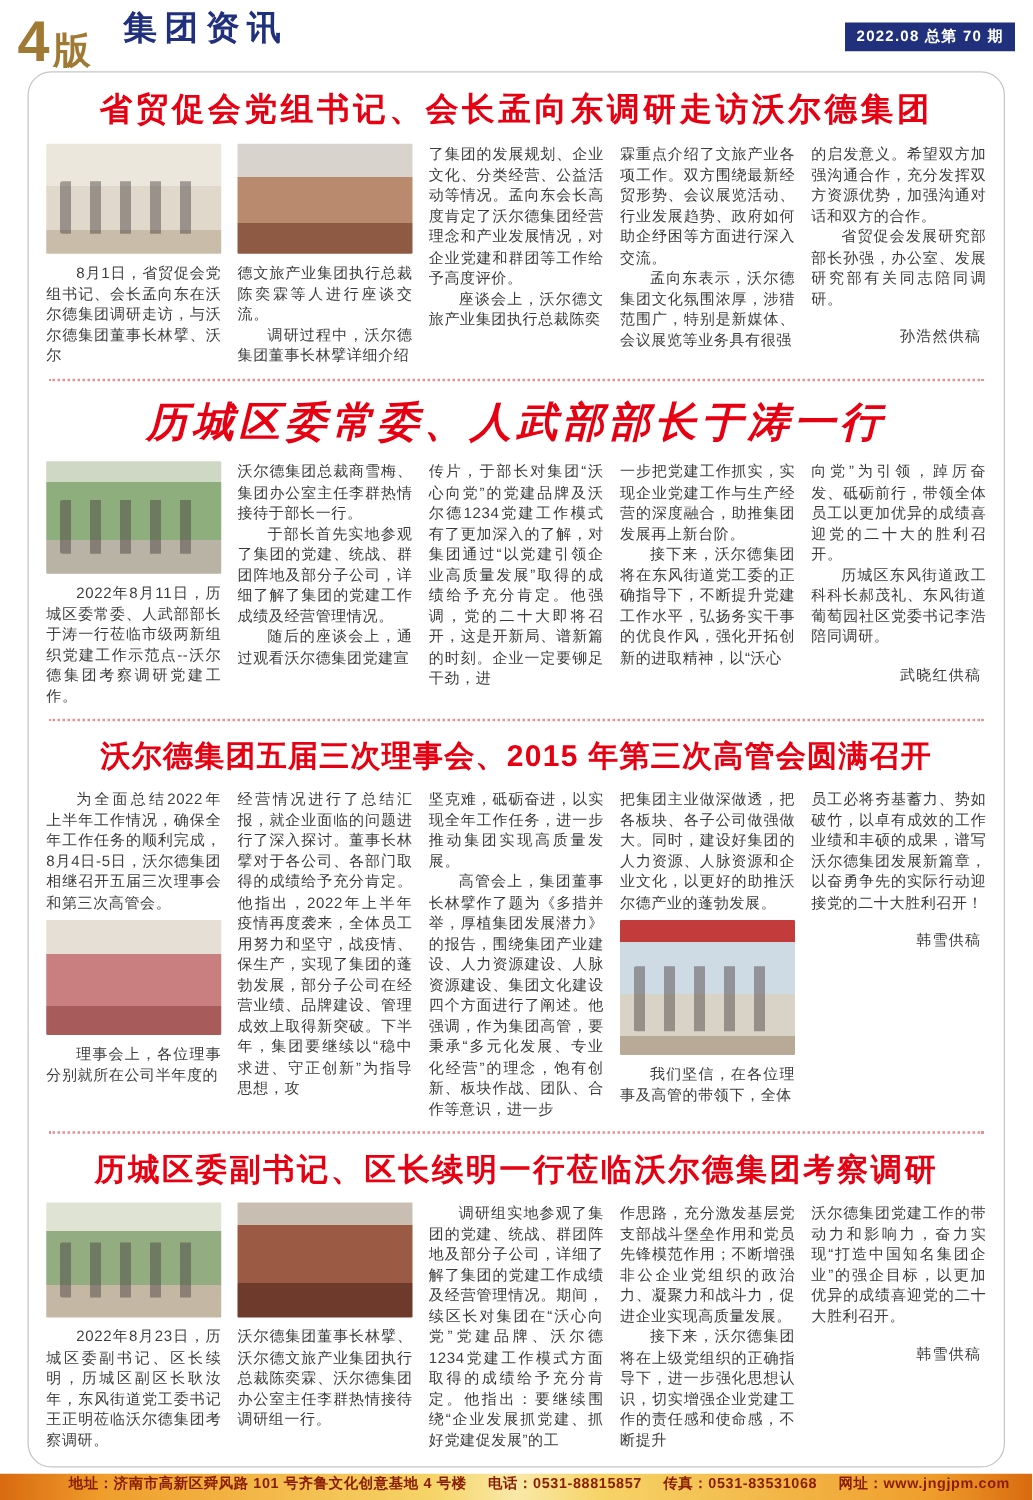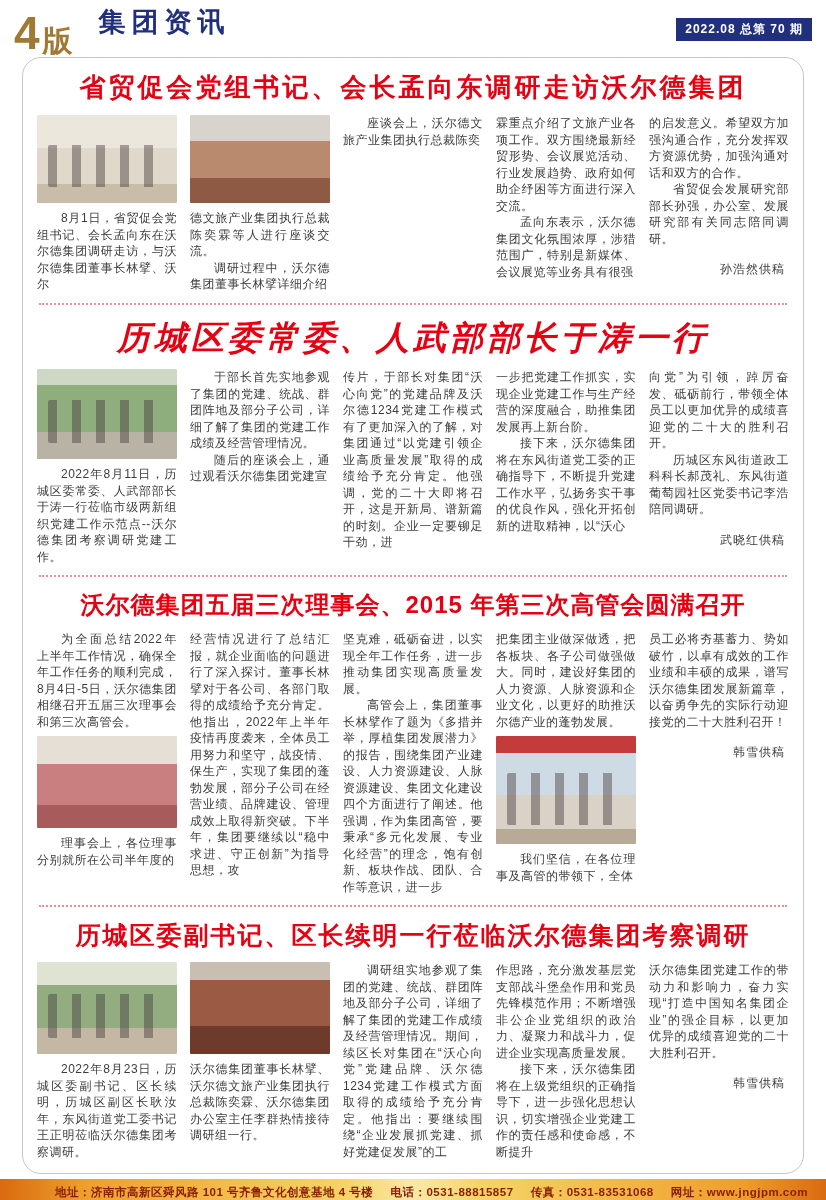--- a/index.html
+++ b/index.html
@@ -42,21 +42,21 @@
       filter:blur(.4px);border-radius:2px;}
   .ph-a1p1{height:88px;background:linear-gradient(180deg,#ece7dd 0 38%,#e0d8ca 38% 78%,#c9bca9 78% 100%);}
   .ph-a1p2{height:88px;background:linear-gradient(180deg,#d8d3cc 0 30%,#b98a6e 30% 72%,#8e5a43 72% 100%);}
   .ph-a2p1{height:90px;background:linear-gradient(180deg,#cfd8c4 0 18%,#8fae7e 18% 70%,#b9b3a6 70% 100%);}
   .ph-a3p1{height:92px;background:linear-gradient(180deg,#e6dfd6 0 30%,#c97f7f 30% 75%,#a85b5b 75% 100%);}
   .ph-a3p2{height:108px;background:linear-gradient(180deg,#c33b3b 0 16%,#cfdbe4 16% 55%,#d9d2c6 55% 86%,#b8aa97 86% 100%);}
   .ph-a4p1{height:92px;background:linear-gradient(180deg,#dfe3d3 0 25%,#93ad81 25% 72%,#c4b8a4 72% 100%);}
   .ph-a4p2{height:92px;background:linear-gradient(180deg,#c9beb2 0 20%,#9a5a43 20% 70%,#6e3a2b 70% 100%);}
 
   
-  .footerbar{position:absolute;left:0;right:0;bottom:0;height:21px;display:flex;align-items:flex-end;
+  .footerbar{position:absolute;left:0;right:0;bottom:0;height:21px;display:flex;align-items:flex-start;
       background:linear-gradient(90deg,#d96a10 0%,#ef9e2c 10%,#f6d468 42%,#f9e9a8 50%,#f6d468 58%,#ef9e2c 90%,#d96a10 100%);
       font-size:11.5px;font-weight:bold;color:#8a1d00;box-sizing:border-box;padding:0 18px 0 55px;letter-spacing:0.5px;}
   .footerbar span{white-space:nowrap;}
   .footerbar .sp{margin-left:auto;}
 </style>
 </head>
 <body>
 
 <div class="page">
 
@@ -79,20 +79,21 @@
             <div class="col">
               <div class="photo ph-a1p1 figures"></div>
               <p class="indent">8月1日，省贸促会党组书记、会长孟向东在沃尔德集团调研走访，与沃尔德集团董事长林擘、沃尔</p>
             </div>
             <div class="col">
               <div class="photo ph-a1p2"></div>
               <p class="">德文旅产业集团执行总裁陈奕霖等人进行座谈交流。</p>
               <p class="indent">调研过程中，沃尔德集团董事长林擘详细介绍</p>
             </div>
             <div class="col">
+              <p class="">了集团的发展规划、企业文化、分类经营、公益活动等情况。孟向东会长高度肯定了沃尔德集团经营理念和产业发展情况，对企业党建和群团等工作给予高度评价。</p>
               <p class="indent">座谈会上，沃尔德文旅产业集团执行总裁陈奕</p>
             </div>
             <div class="col">
               <p class="">霖重点介绍了文旅产业各项工作。双方围绕最新经贸形势、会议展览活动、行业发展趋势、政府如何助企纾困等方面进行深入交流。</p>
               <p class="indent">孟向东表示，沃尔德集团文化氛围浓厚，涉猎范围广，特别是新媒体、会议展览等业务具有很强</p>
             </div>
             <div class="col">
               <p class="">的启发意义。希望双方加强沟通合作，充分发挥双方资源优势，加强沟通对话和双方的合作。</p>
               <p class="indent">省贸促会发展研究部部长孙强，办公室、发展研究部有关同志陪同调研。</p>
               <div class="byline">孙浩然供稿</div>
@@ -103,20 +104,21 @@
         <section class="article art1">
           <h2 class="headline">
             <div>历城区委常委、人武部部长于涛一行</div>
           </h2>
           <div class="cols">
             <div class="col">
               <div class="photo ph-a2p1 figures"></div>
               <p class="indent">2022年8月11日，历城区委常委、人武部部长于涛一行莅临市级两新组织党建工作示范点--沃尔德集团考察调研党建工作。</p>
             </div>
             <div class="col">
+              <p class="">沃尔德集团总裁商雪梅、集团办公室主任李群热情接待于部长一行。</p>
               <p class="indent">于部长首先实地参观了集团的党建、统战、群团阵地及部分子公司，详细了解了集团的党建工作成绩及经营管理情况。</p>
               <p class="indent">随后的座谈会上，通过观看沃尔德集团党建宣</p>
             </div>
             <div class="col">
               <p class="">传片，于部长对集团“沃心向党”的党建品牌及沃尔德1234党建工作模式有了更加深入的了解，对集团通过“以党建引领企业高质量发展”取得的成绩给予充分肯定。他强调，党的二十大即将召开，这是开新局、谱新篇的时刻。企业一定要铆足干劲，进</p>
             </div>
             <div class="col">
               <p class="">一步把党建工作抓实，实现企业党建工作与生产经营的深度融合，助推集团发展再上新台阶。</p>
               <p class="indent">接下来，沃尔德集团将在东风街道党工委的正确指导下，不断提升党建工作水平，弘扬务实干事的优良作风，强化开拓创新的进取精神，以“沃心</p>
             </div>

